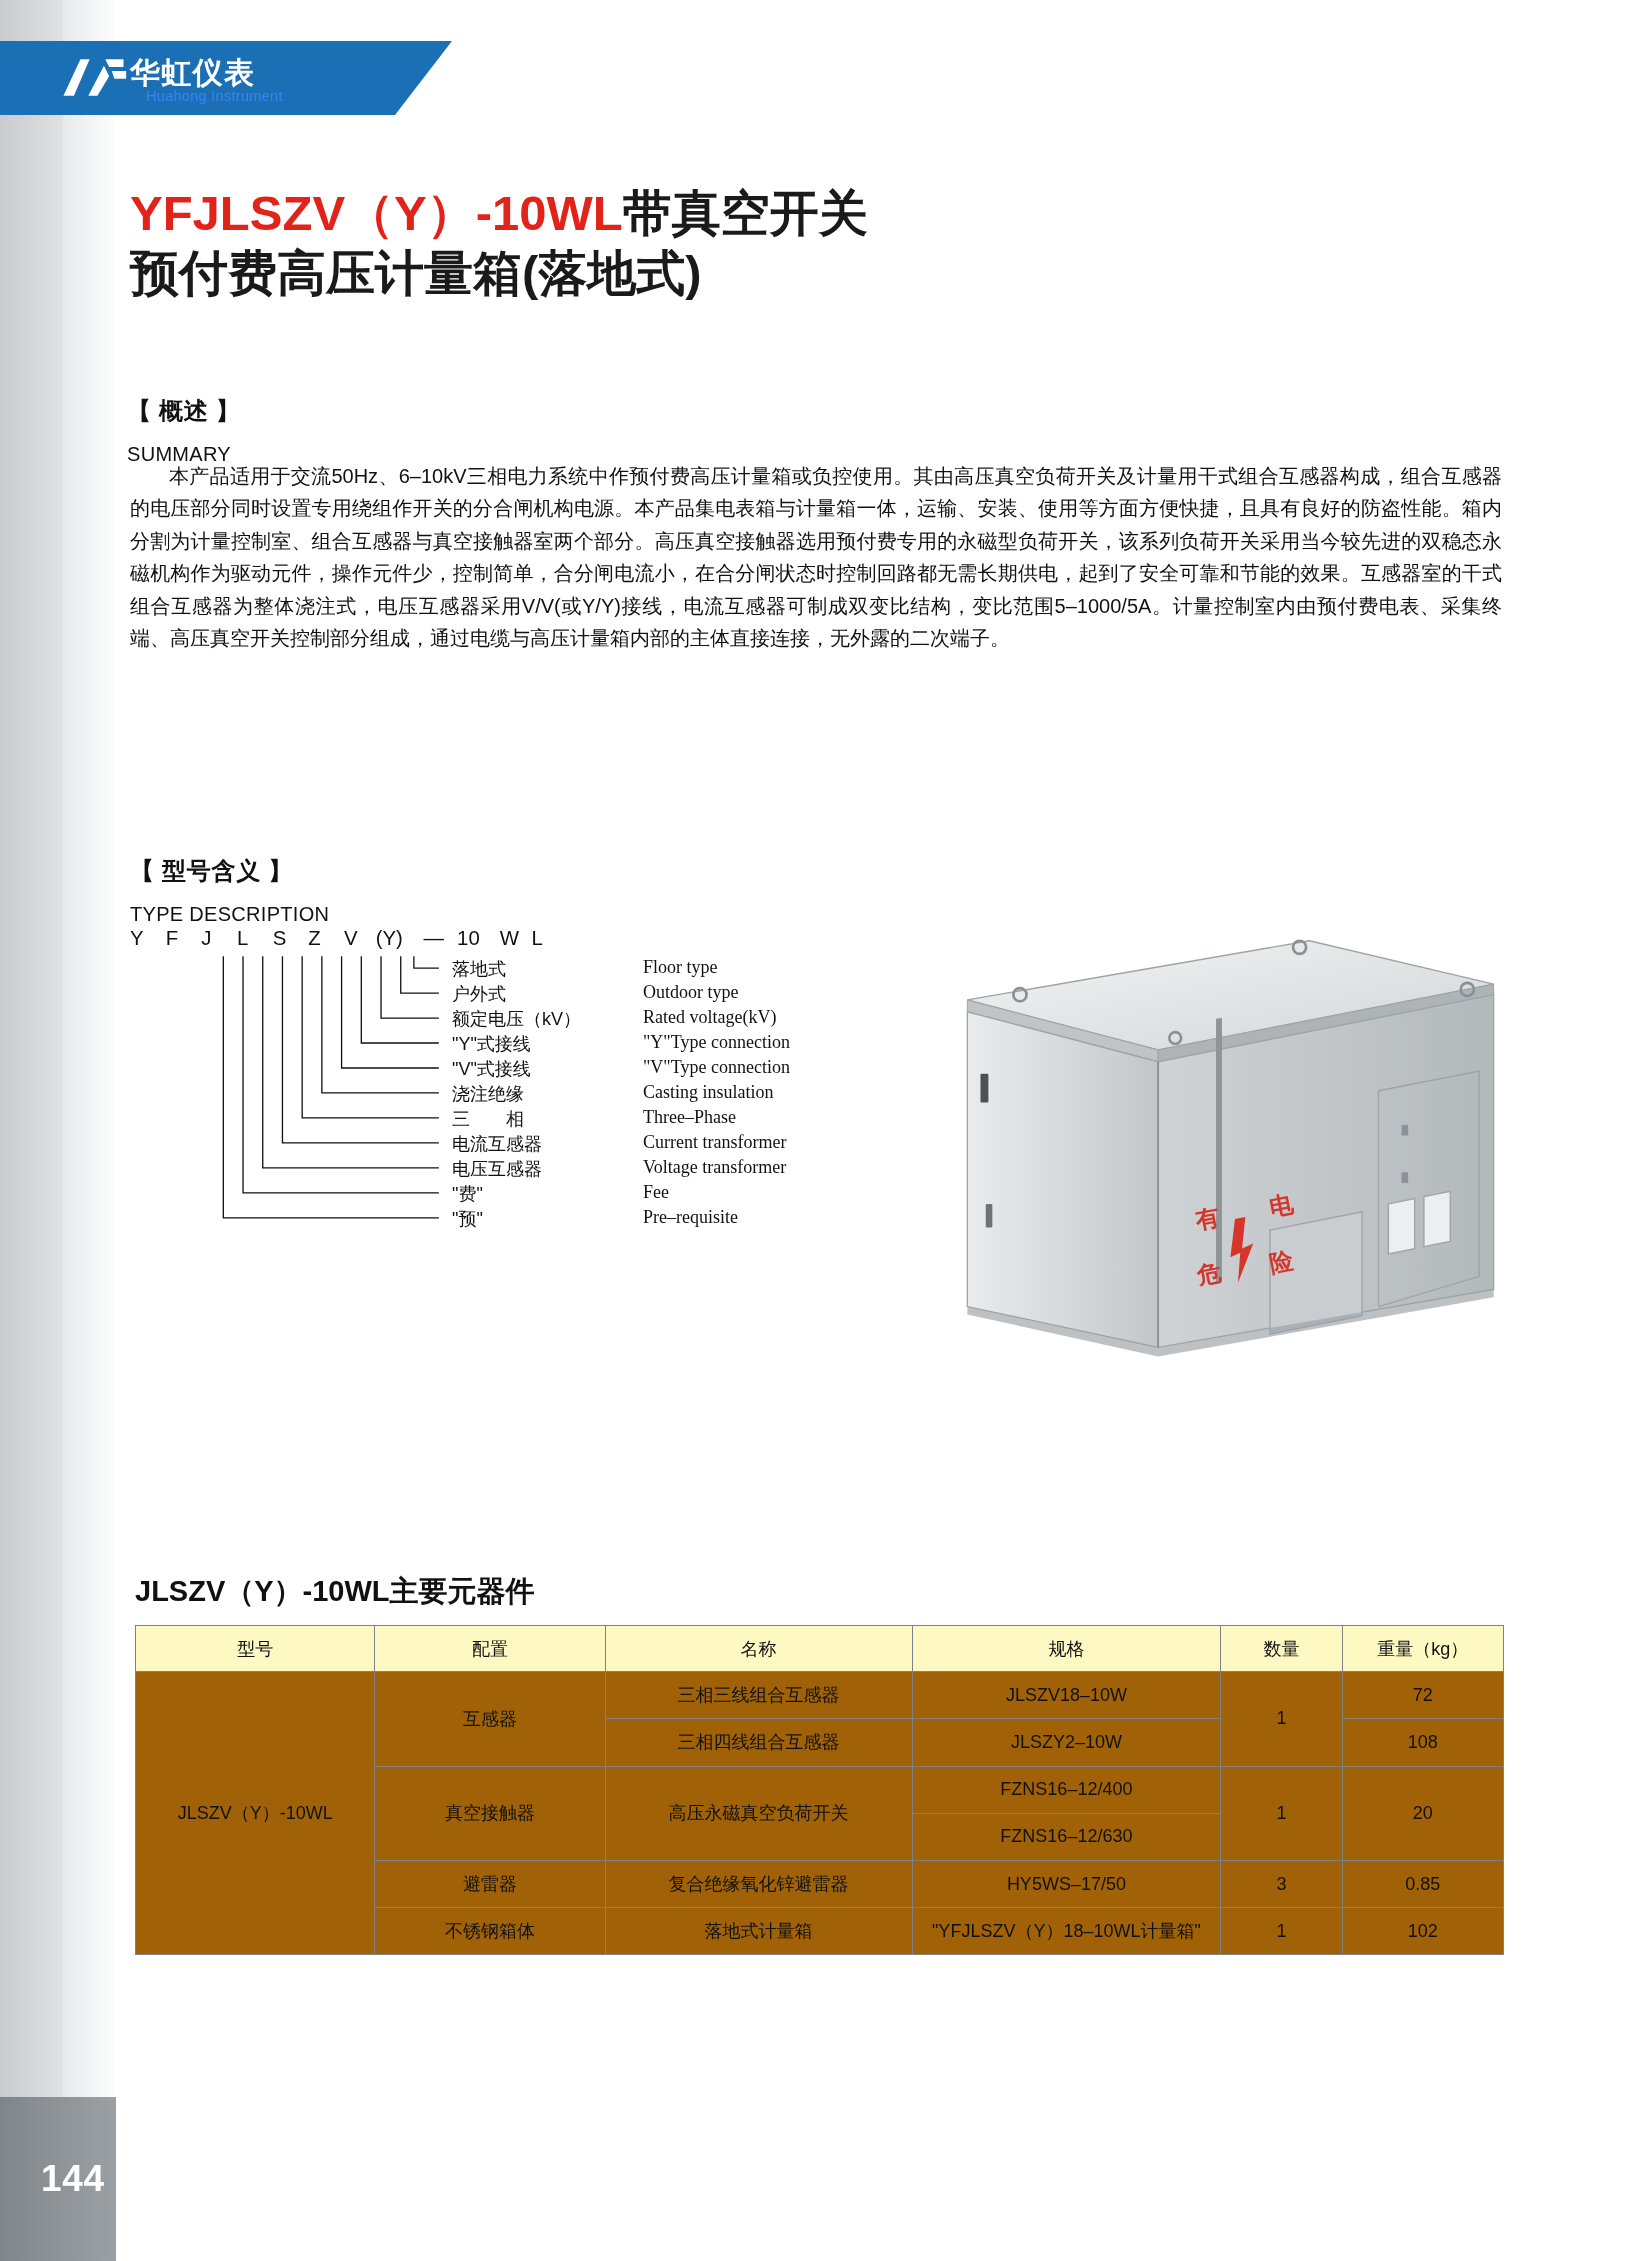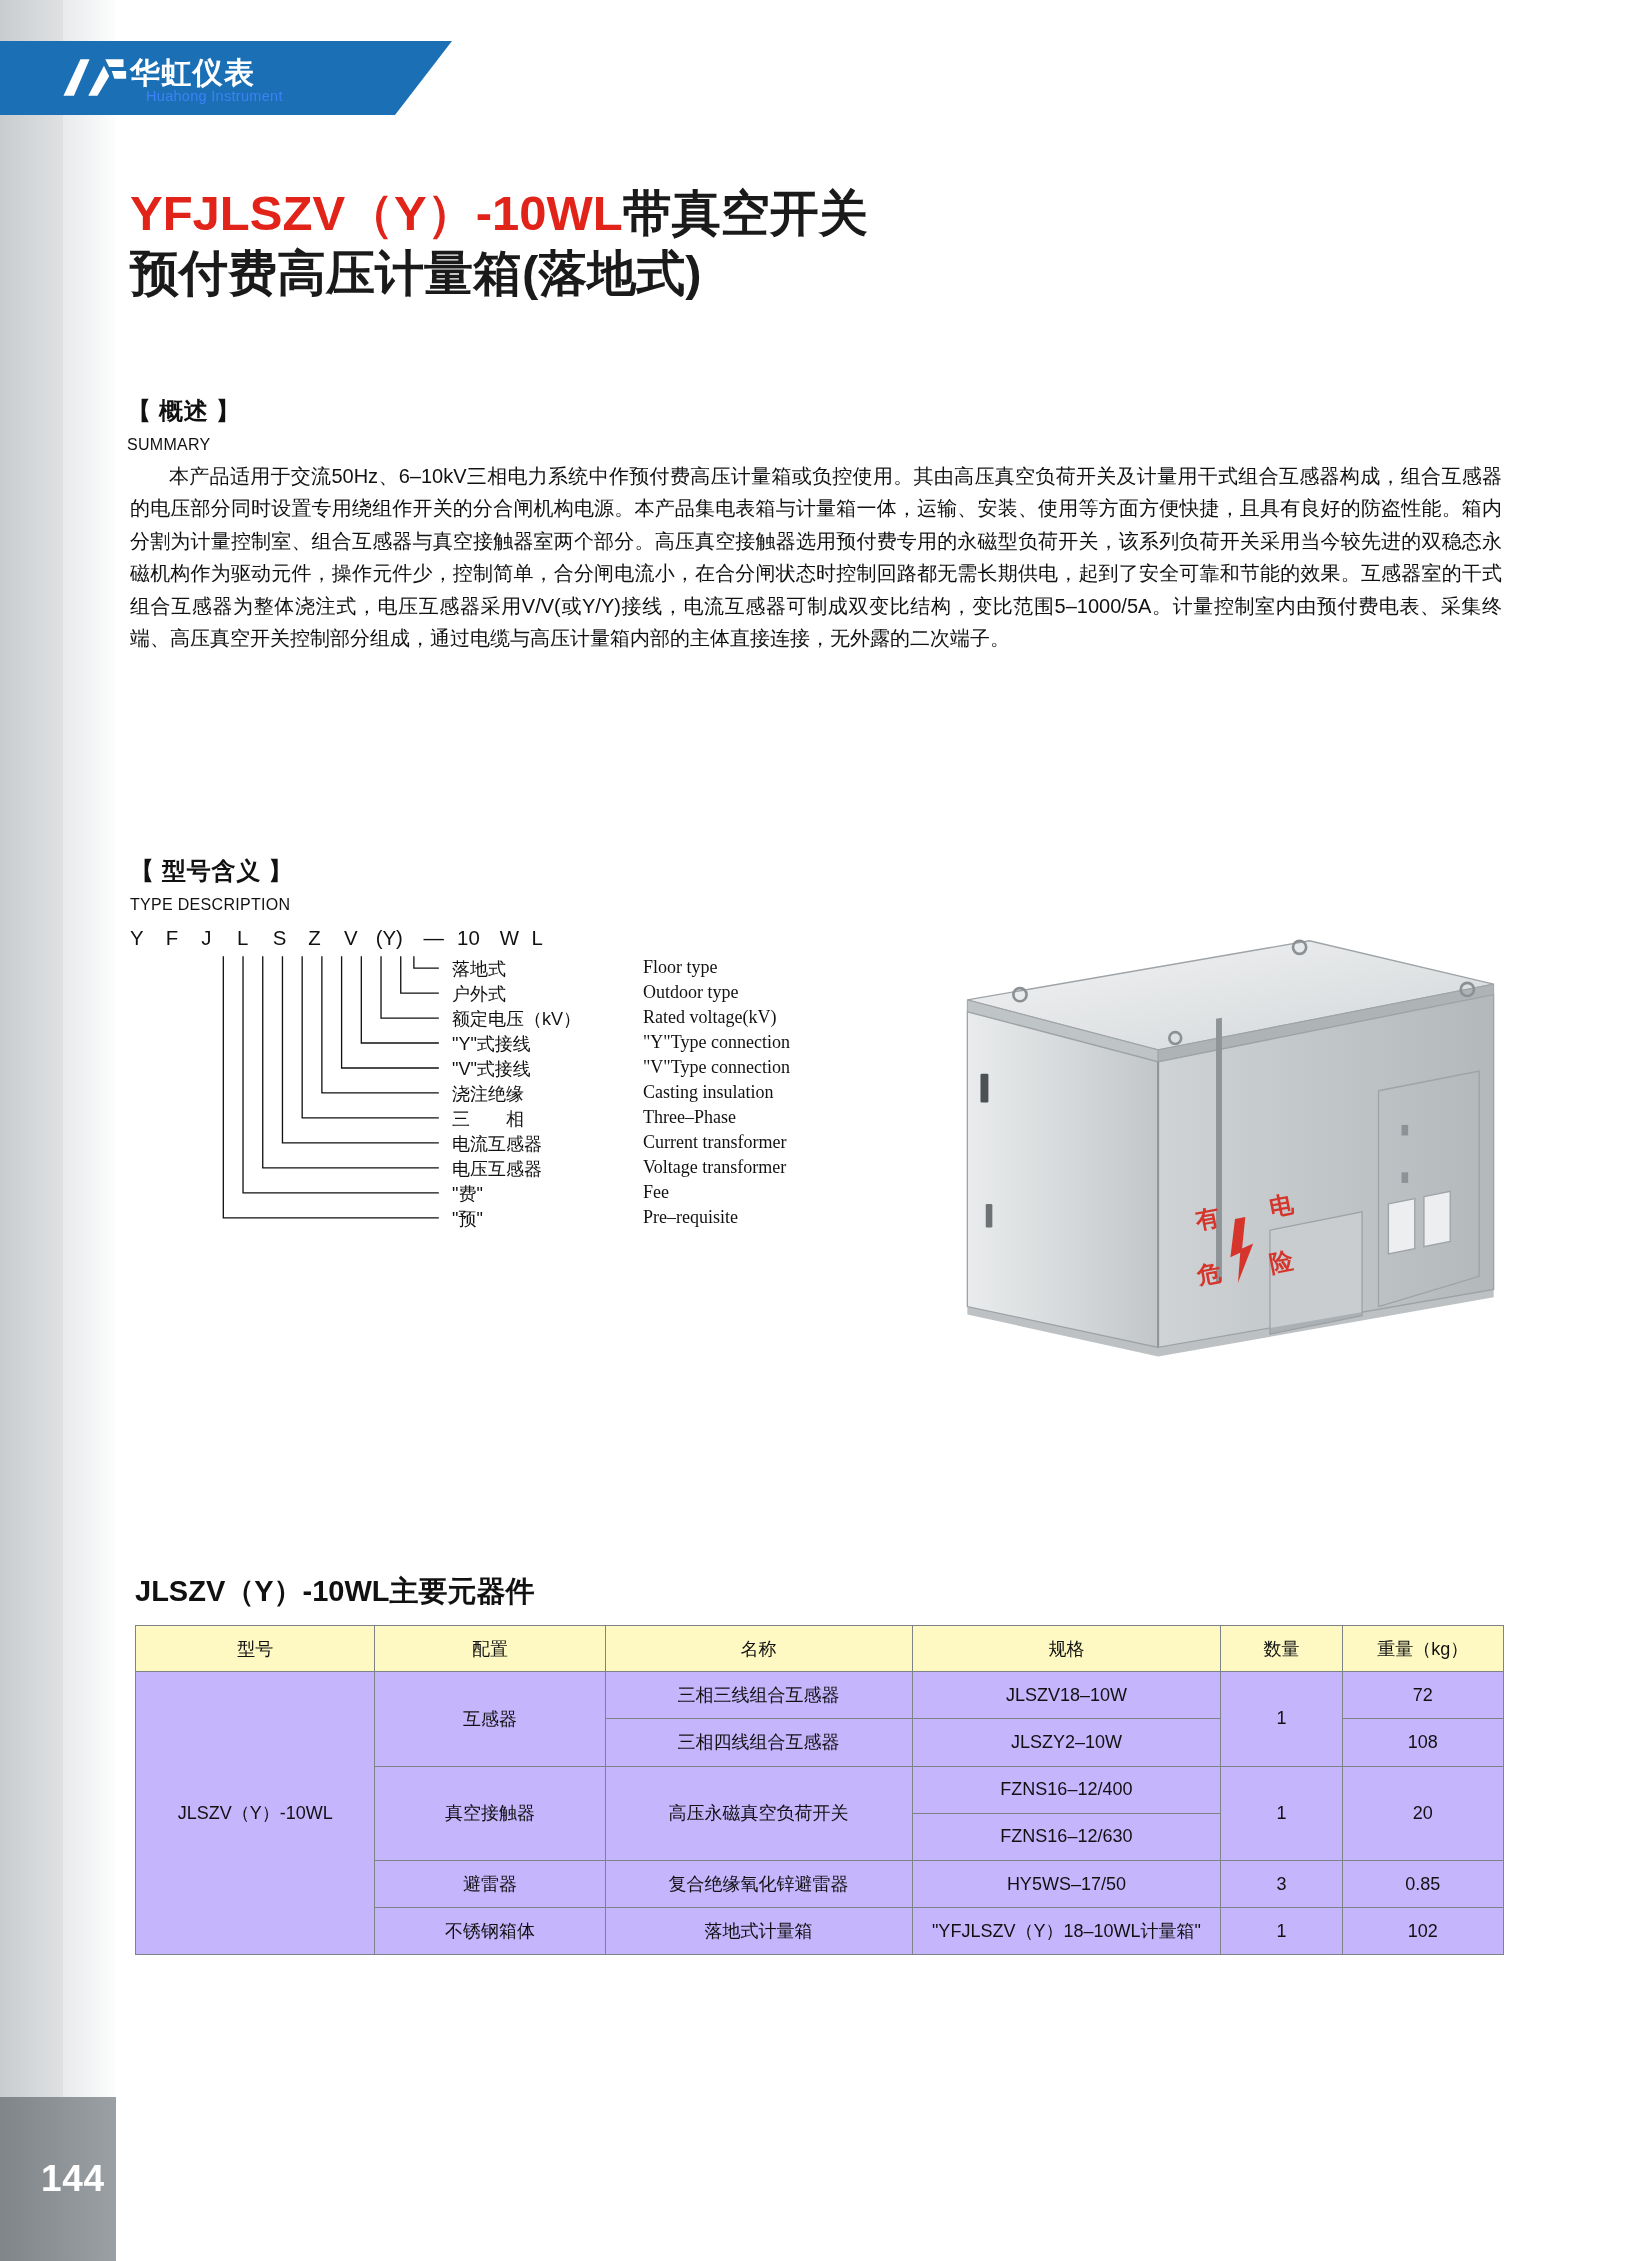--- a/index.html
+++ b/index.html
@@ -45,21 +45,21 @@
 
   
   .title-block { position:absolute; left:130px; top:184px; width:1348px; }
   .title-line { font-size:49px; font-weight:bold; line-height:1.22; letter-spacing:0px; }
   .t-red { color:#e2231a; }
   .t-black { color:#1a1a1a; }
 
   
   .sec { position:absolute; }
   .sec-cn { font-size:24px; font-weight:bold; color:#111; letter-spacing:0.7px; }
-  .sec-en { font-size:16px; color:#111; margin-top:9px; letter-spacing:0.3px; }
+  .sec-en { font-size:20px; color:#111; margin-top:16px; letter-spacing:0.3px; }
 
   
   .para {
     position:absolute; left:130px; top:460px; width:1372px;
     font-size:20px; line-height:1.62; color:#111; text-align:justify;
     text-indent:39px;
   }
 
   
   .type-wrap { position:absolute; left:130px; top:927px; width:723px; height:408px; }
@@ -88,21 +88,21 @@
     font-size:18px; color:#111;
   }
   table.parts th, table.parts td {
     border:1.3px solid #7d8386;
     text-align:center; vertical-align:middle;
     padding:6.6px 2.6px; font-weight:normal;
   }
   table.parts thead th {
     background:#fef9c3; font-weight:normal; height:32px;
   }
-  table.parts td { height:33px; background:#c4b5fd; }
+  table.parts td { height:33px; background:#a16207; }
   .col-model { width:237px; }
   .col-config { width:230px; }
   .col-name { width:309px; }
   .col-spec { width:309px; }
   .col-qty { width:118px; }
   .col-weight { width:158px; }
 
   
   .footer-band {
     position:absolute; left:0; bottom:0; width:116px; height:164px;

